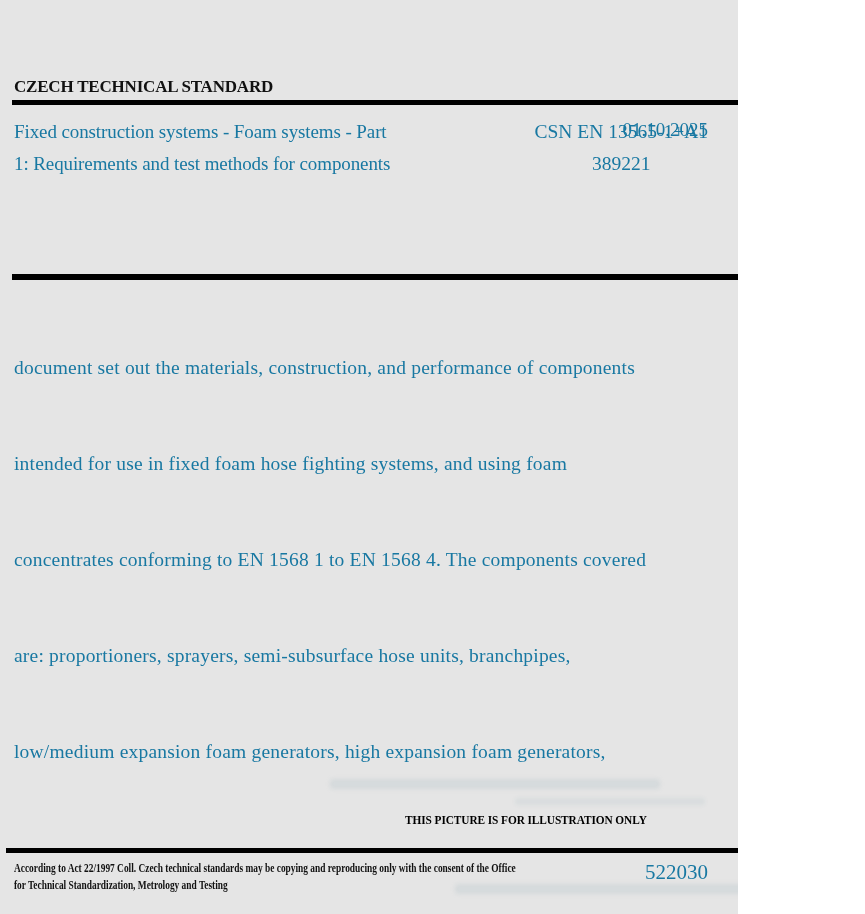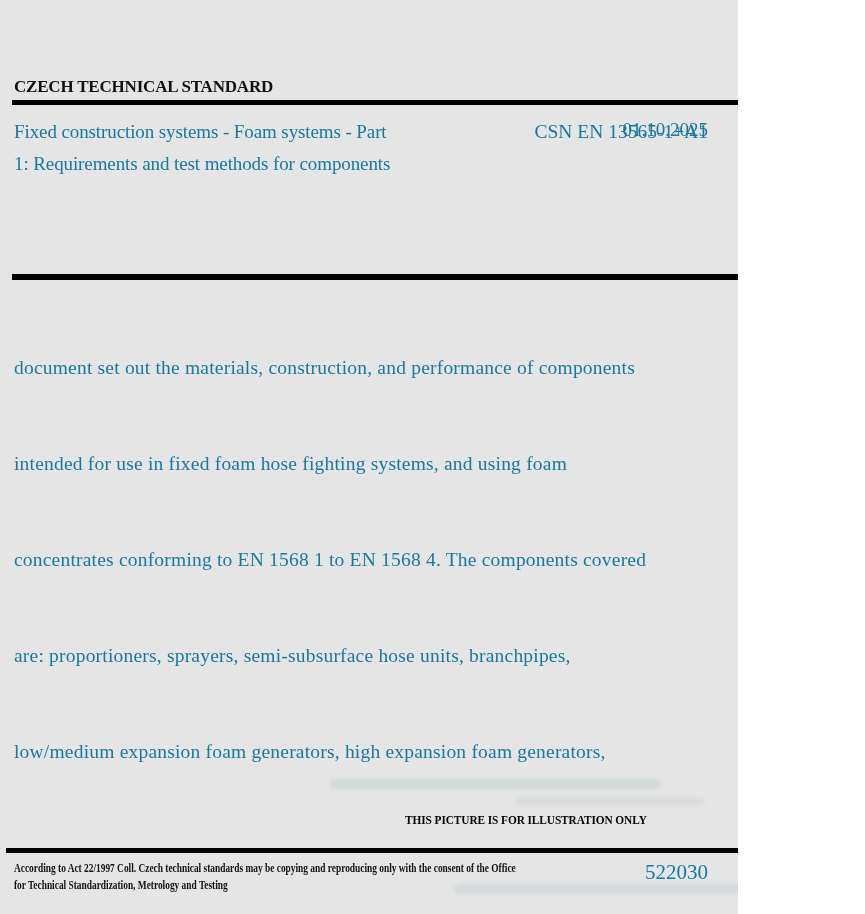--- a/index.html
+++ b/index.html
@@ -68,20 +68,21 @@
   <div class="date">01.10.2025</div>
 
   <div class="rule rule-top"></div>
 
   <div class="title">
     <div>Fixed construction systems - Foam systems - Part</div>
     <div>1: Requirements and test methods for components</div>
   </div>
   <div class="designation">
     <div>CSN EN 13565-1+A1</div>
+    <div>389221</div>
   </div>
 
   <div class="rule rule-mid"></div>
 
   <div class="abstract">
     <div>document set out the materials, construction, and performance of components</div>
     <div>intended for use in fixed foam hose fighting systems, and using foam</div>
     <div>concentrates conforming to EN 1568 1 to EN 1568 4. The components covered</div>
     <div>are: proportioners, sprayers, semi-subsurface hose units, branchpipes,</div>
     <div>low/medium expansion foam generators, high expansion foam generators,</div>

